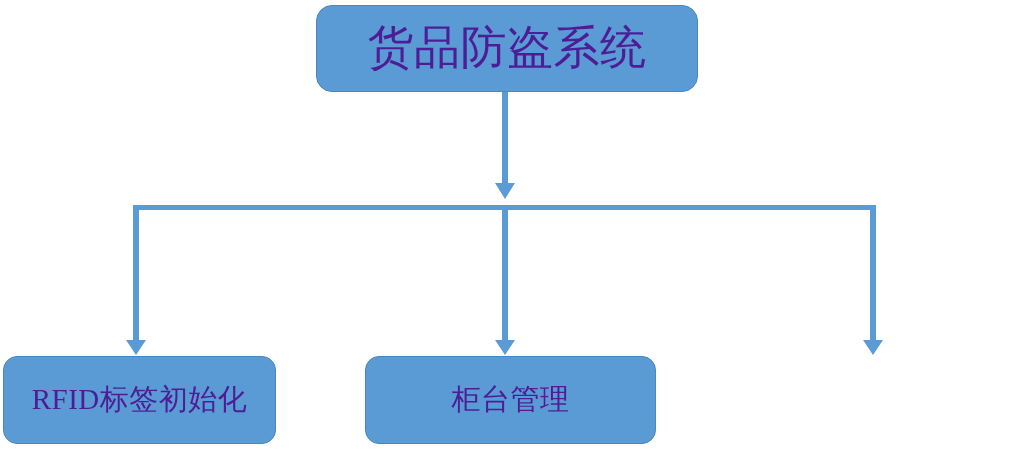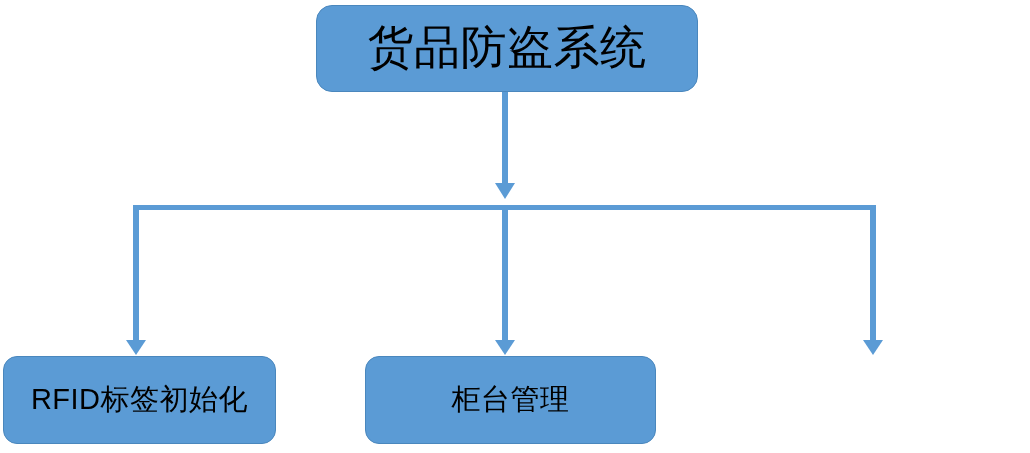--- a/index.html
+++ b/index.html
@@ -22,21 +22,21 @@
     width: 1030px;
     height: 453px;
     pointer-events: none;
   }
   .node {
     position: absolute;
     box-sizing: border-box;
     background: #5b9bd5;
     border: 1px solid #4a87bd;
     border-radius: 14px;
-    color: #000000;
+    color: #4c1d95;
     display: flex;
     align-items: center;
     justify-content: center;
     line-height: 1.1;
     white-space: nowrap;
     letter-spacing: 0.5px;
   }
   .node-root {
     left: 316px;
     top: 5px;
@@ -50,21 +50,21 @@
     height: 88px;
     font-size: 29px;
   }
   .leaf-1 { left: 3px;   width: 273px; }
   .leaf-2 { left: 365px; width: 291px; }
   .leaf-3 { left: 730px; width: 293px; }
   .node-label {
     display: block;
   }
   .mixed-latin {
-    font-family: Liberation Sans, sans-serif;
+    font-family: Liberation Serif, serif;
   }
 </style>
 </head>
 <body>
 
 <div id="canvas">
 
   <svg class="connectors" viewBox="0 0 1030 453" xmlns="http://www.w3.org/2000/svg">
 
     <g>

